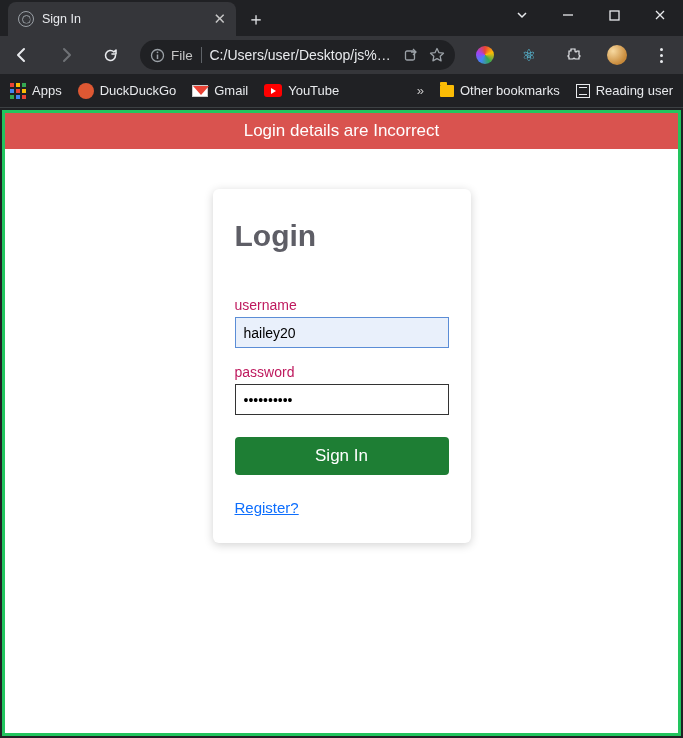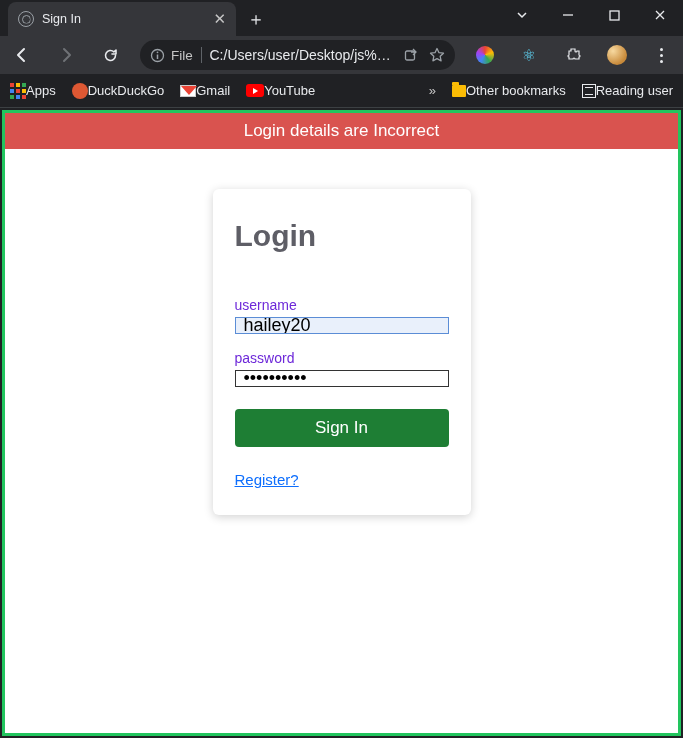--- a/index.html
+++ b/index.html
@@ -20,31 +20,31 @@
     .tb-btn { width: 28px; height: 28px; display: flex; align-items: center; justify-content: center; color: #c6c6c6; cursor: pointer; border-radius: 50%; }
     .tb-btn.disabled { color: #6f7276; cursor: default; }
     .omnibox { flex: 1; height: 30px; background: #202124; border-radius: 15px; display: flex; align-items: center; padding: 0 10px; gap: 8px; color: #c6c6c6; font-size: 14px; overflow: hidden; }
     .omnibox .file-chip { display: flex; align-items: center; gap: 6px; font-size: 13.5px; }
     .omnibox .sep { width: 1px; height: 16px; background: #5f6368; }
     .omnibox .url { color: #e8eaed; white-space: nowrap; overflow: hidden; text-overflow: ellipsis; max-width: 240px; }
     .ext { width: 28px; height: 28px; display: flex; align-items: center; justify-content: center; cursor: pointer; }
 
     
     .bookmarks { height: 34px; background: #202124; display: flex; align-items: center; padding: 0 10px; gap: 16px; color: #e8eaed; font-size: 13px; border-bottom: 1px solid #3c4043; }
-    .bm-item { display: flex; align-items: center; cursor: pointer; }
+    .bm-item { display: flex; align-items: center; gap: 6px; cursor: pointer; }
     .bm-spacer { flex: 1; }
     .bm-chev { color: #c6c6c6; cursor: pointer; }
 
     
     .viewport { position: absolute; top: 110px; left: 2px; right: 2px; bottom: 2px; background: #fff; border: 3px solid #22c55e; overflow: hidden; }
     .banner { background: #d9534f; color: #fff; text-align: center; padding: 8px 0; font-size: 17px; }
     .login-card { width: 258px; margin: 40px auto 0; background: #fff; border-radius: 6px; box-shadow: 0 2px 10px rgba(0,0,0,0.18); padding: 30px 22px 26px; }
     .login-card h1 { color: #5e5e66; font-size: 30px; font-weight: 600; margin-bottom: 44px; }
-    .field-label { color: #6d28d9; font-size: 14px; margin-bottom: 4px; }
-    .field-input { width: 100%; height: 17px; border: 1px solid #333; padding: 0 8px; font-size: 18px; margin-bottom: 16px; outline: none; }
+    .field-label { color: #be185d; font-size: 14px; margin-bottom: 4px; }
+    .field-input { width: 100%; height: 31px; border: 1px solid #333; padding: 0 8px; font-size: 14px; margin-bottom: 16px; outline: none; }
     .field-input.focused { background: #e9f0fb; border: 1px solid #5b8dd6; }
     .signin-btn { width: 100%; height: 38px; background: #1e7e34; color: #fff; border: none; border-radius: 4px; font-size: 17px; cursor: pointer; margin-top: 6px; }
     .register-link { display: inline-block; margin-top: 24px; color: #0d6efd; font-size: 15px; text-decoration: underline; cursor: pointer; }
 
     
     svg { display: block; }
     .apps-grid { display: grid; grid-template-columns: repeat(3, 4px); grid-template-rows: repeat(3, 4px); gap: 2px; }
     .apps-grid span:nth-child(1){background:#ea4335}.apps-grid span:nth-child(2){background:#fbbc05}.apps-grid span:nth-child(3){background:#34a853}
     .apps-grid span:nth-child(4){background:#4285f4}.apps-grid span:nth-child(5){background:#ea4335}.apps-grid span:nth-child(6){background:#fbbc05}
     .apps-grid span:nth-child(7){background:#34a853}.apps-grid span:nth-child(8){background:#4285f4}.apps-grid span:nth-child(9){background:#ea4335}

